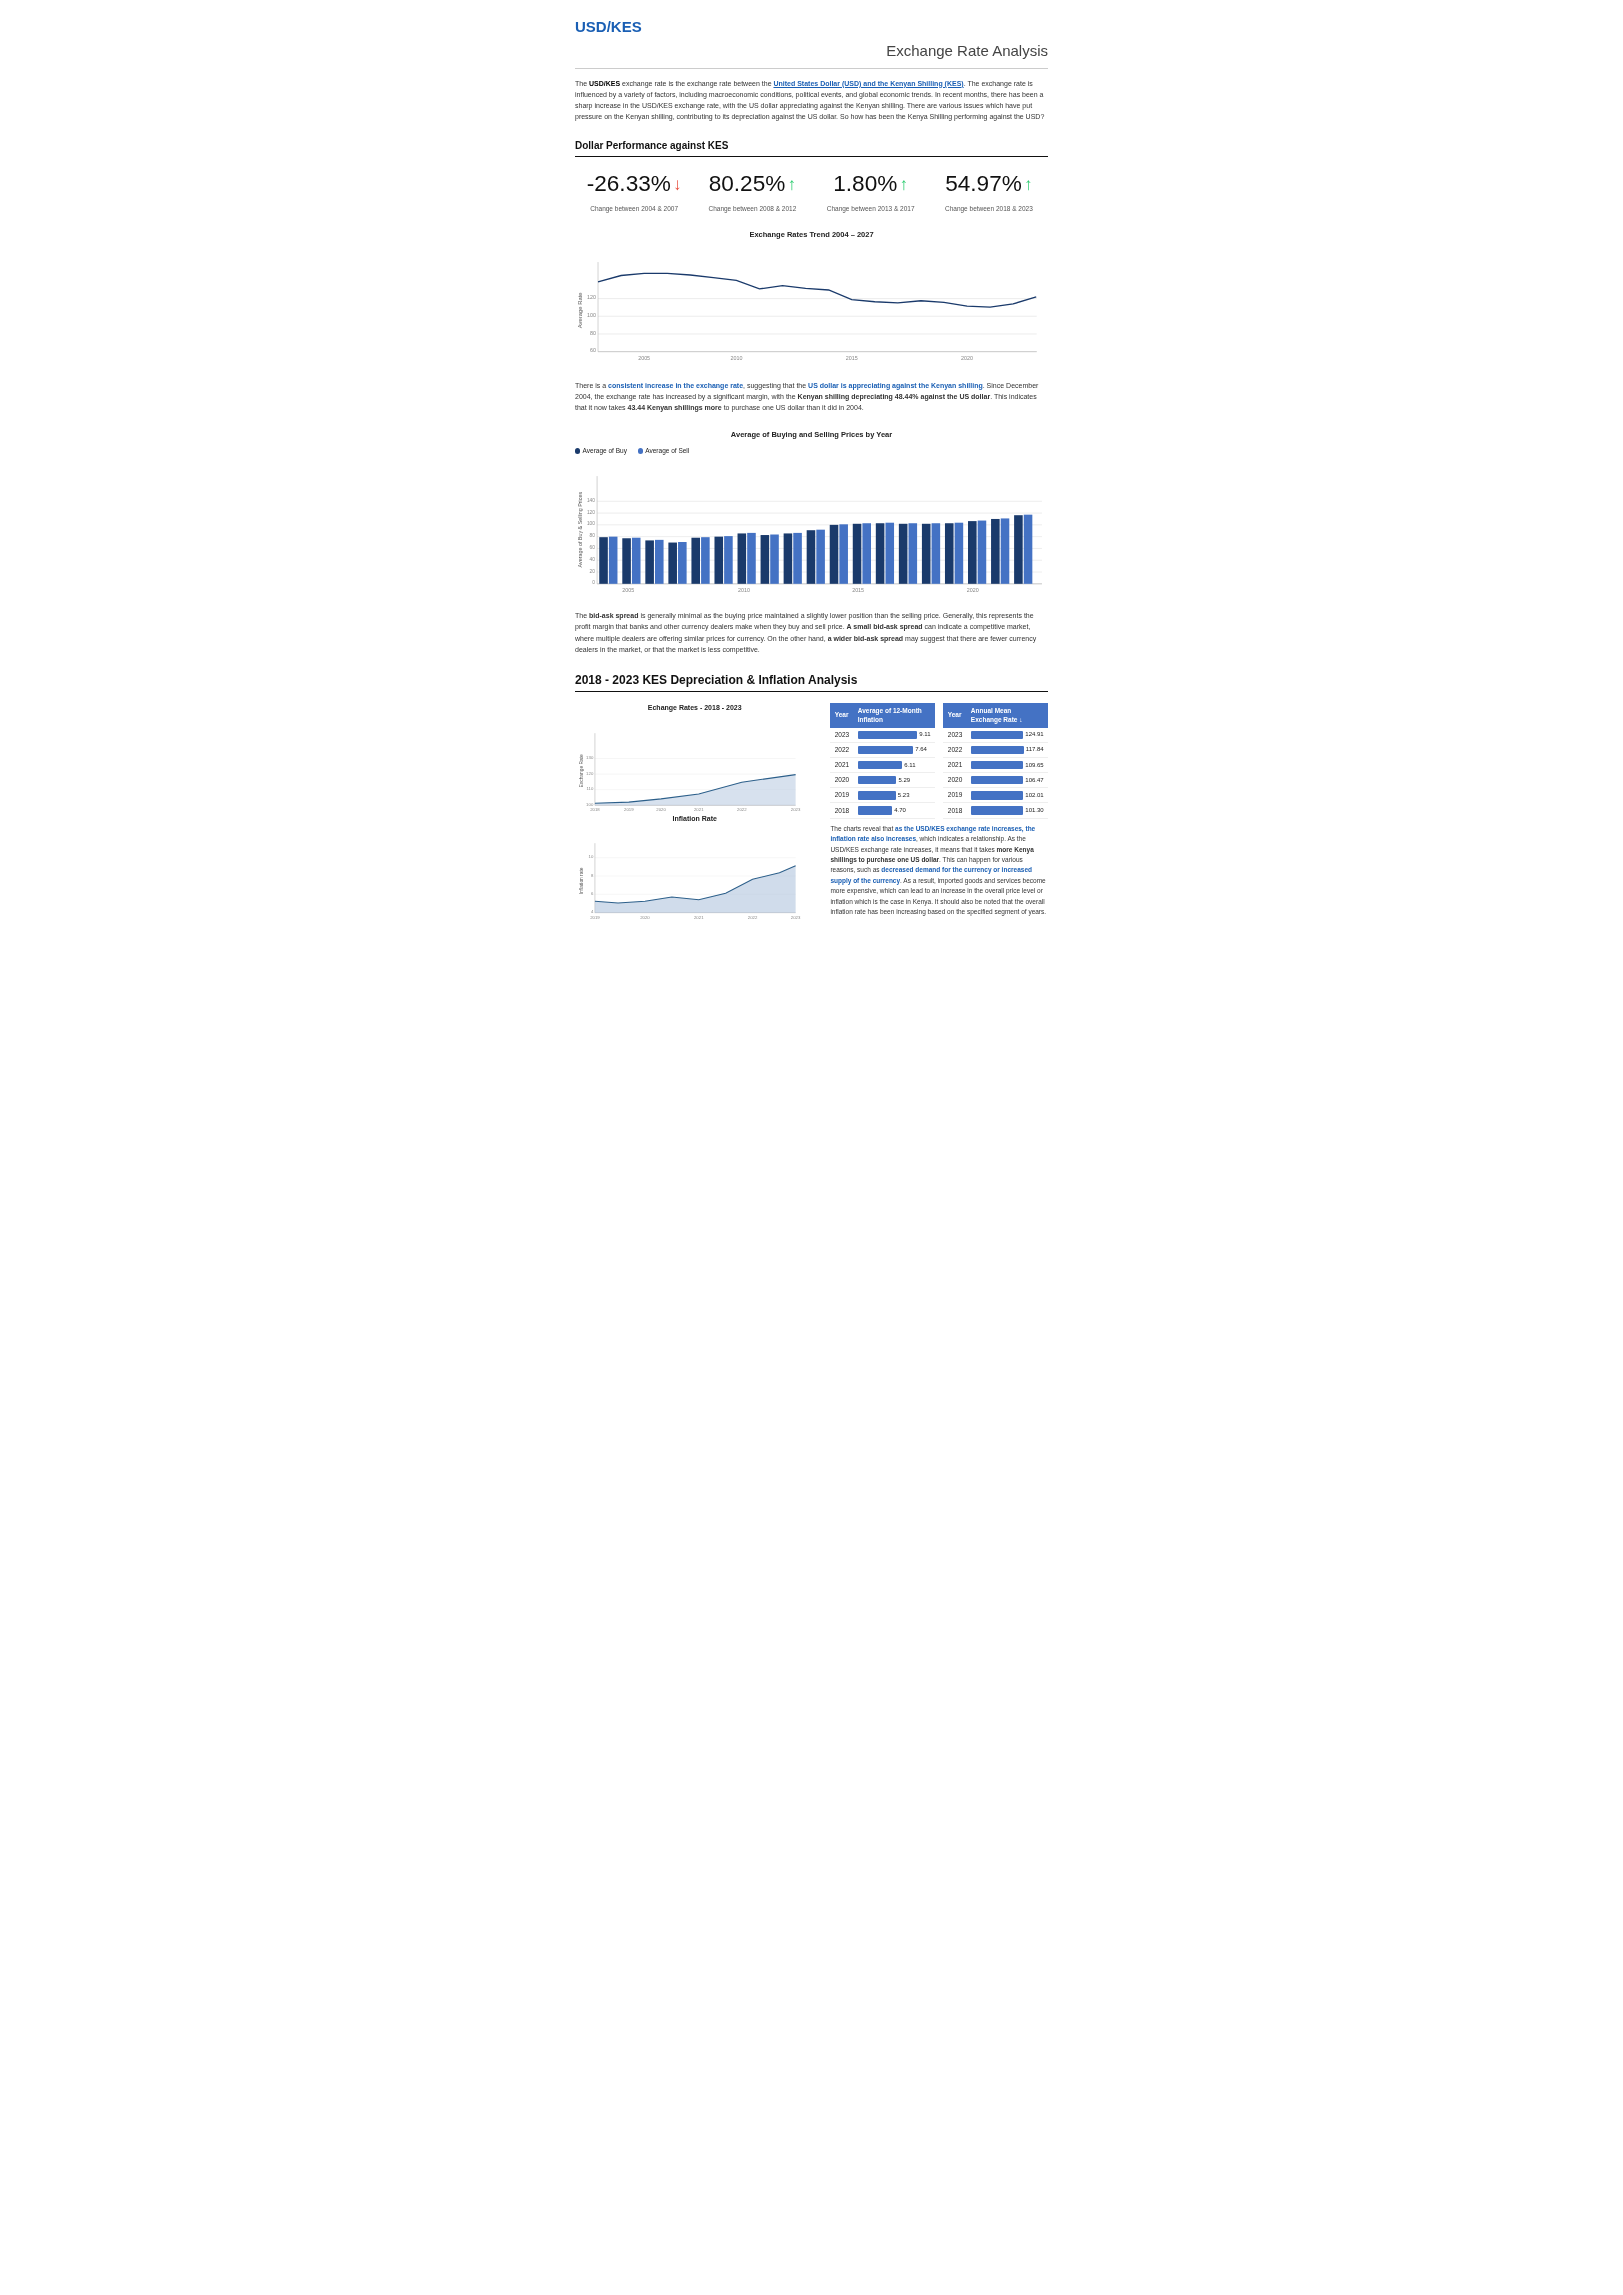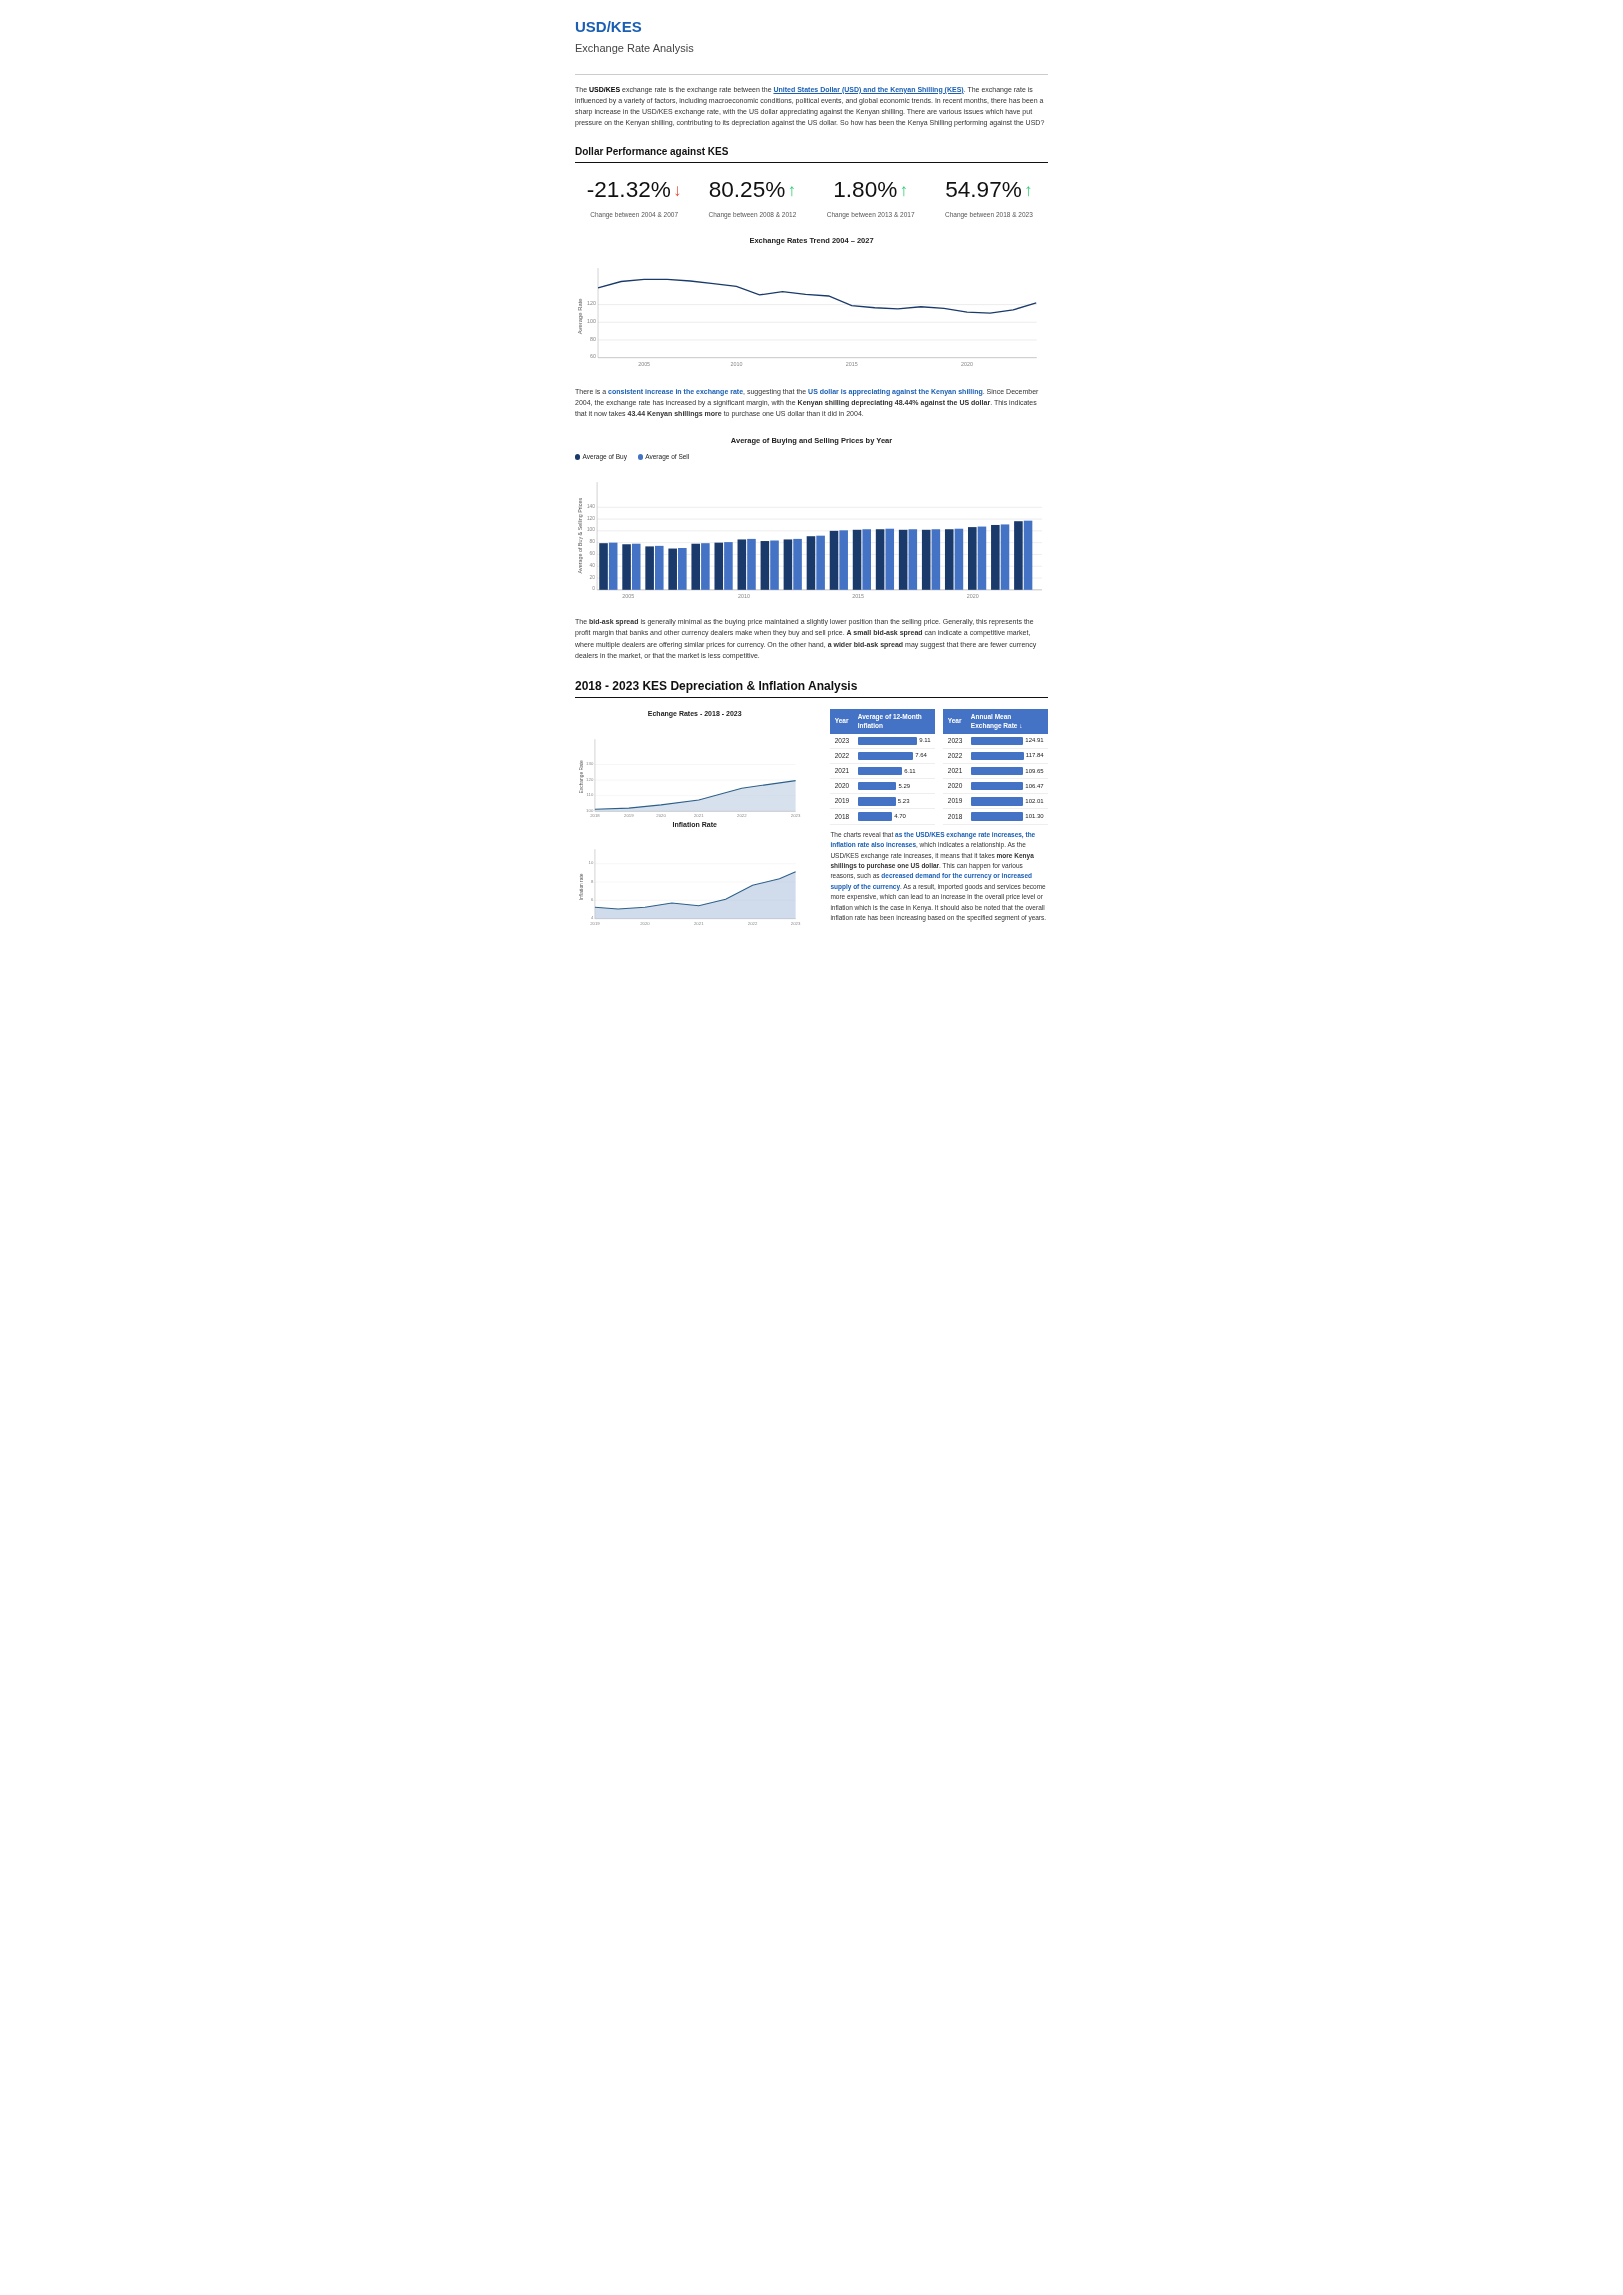--- a/index.html
+++ b/index.html
@@ -1,19 +1,19 @@
 <!DOCTYPE html>
 <html style="font-size:8.6px"><head>
   <meta charset="utf-8">
   <style>
     * { margin: 0; padding: 0; box-sizing: border-box; }
     body { font-family: 'Segoe UI', Arial, sans-serif; background: #fff; color: #222; font-size: 7.5px; line-height: 1.5; padding: 16px 21.5px; max-width: 516px; margin: 0 auto; }
     
     .page-title { color: #1a5fb4; font-size: 15px; font-weight: 700; margin-bottom: 1.1px; }
-    .page-subtitle { font-size: 11px; color: #444; margin-bottom: 18px; }
+    .page-subtitle { font-size: 15px; color: #444; margin-bottom: 6px; text-align: right; }
     .title-divider { border: none; border-top: 1.1px solid #ccc; margin-bottom: 8.6px; }
     
     .intro-text { font-size: 7px; color: #333; margin-bottom: 16px; line-height: 1.6; }
     .intro-text strong { font-weight: 700; color: #000; }
     .intro-text .highlight-link { font-weight: 700; color: #1a5fb4; text-decoration: underline; }
     
     .section-title { font-size: 10px; font-weight: 700; color: #111; border-bottom: 1.6px solid #111; padding-bottom: 2.2px; margin-bottom: 10.8px; }
     
     .metrics-row { display: flex; justify-content: space-around; margin-bottom: 16px; }
     .metric-item { text-align: center; flex: 1; }
@@ -67,21 +67,21 @@
 
 <p class="intro-text">
   The <strong>USD/KES</strong> exchange rate is the exchange rate between the <strong class="highlight-link">United States Dollar (USD) and the Kenyan Shilling (KES)</strong>. The exchange rate is influenced by a variety of factors, including macroeconomic conditions, political events, and global economic trends. In recent months, there has been a sharp increase in the USD/KES exchange rate, with the US dollar appreciating against the Kenyan shilling. There are various issues which have put pressure on the Kenyan shilling, contributing to its depreciation against the US dollar. So how has been the Kenya Shilling performing against the USD?
 </p>
 
 <div class="section-title">Dollar Performance against KES</div>
 
 <div class="metrics-row">
   <div class="metric-item">
     <div class="metric-value negative">
-      <span>-21.32%</span>
+      <span>-26.33%</span>
       <span class="metric-arrow-down">↓</span>
     </div>
     <div class="metric-label">Change between 2004 &amp; 2007</div>
   </div>
   <div class="metric-item">
     <div class="metric-value positive">
       <span>80.25%</span>
       <span class="metric-arrow-up">↑</span>
     </div>
     <div class="metric-label">Change between 2008 &amp; 2012</div>

